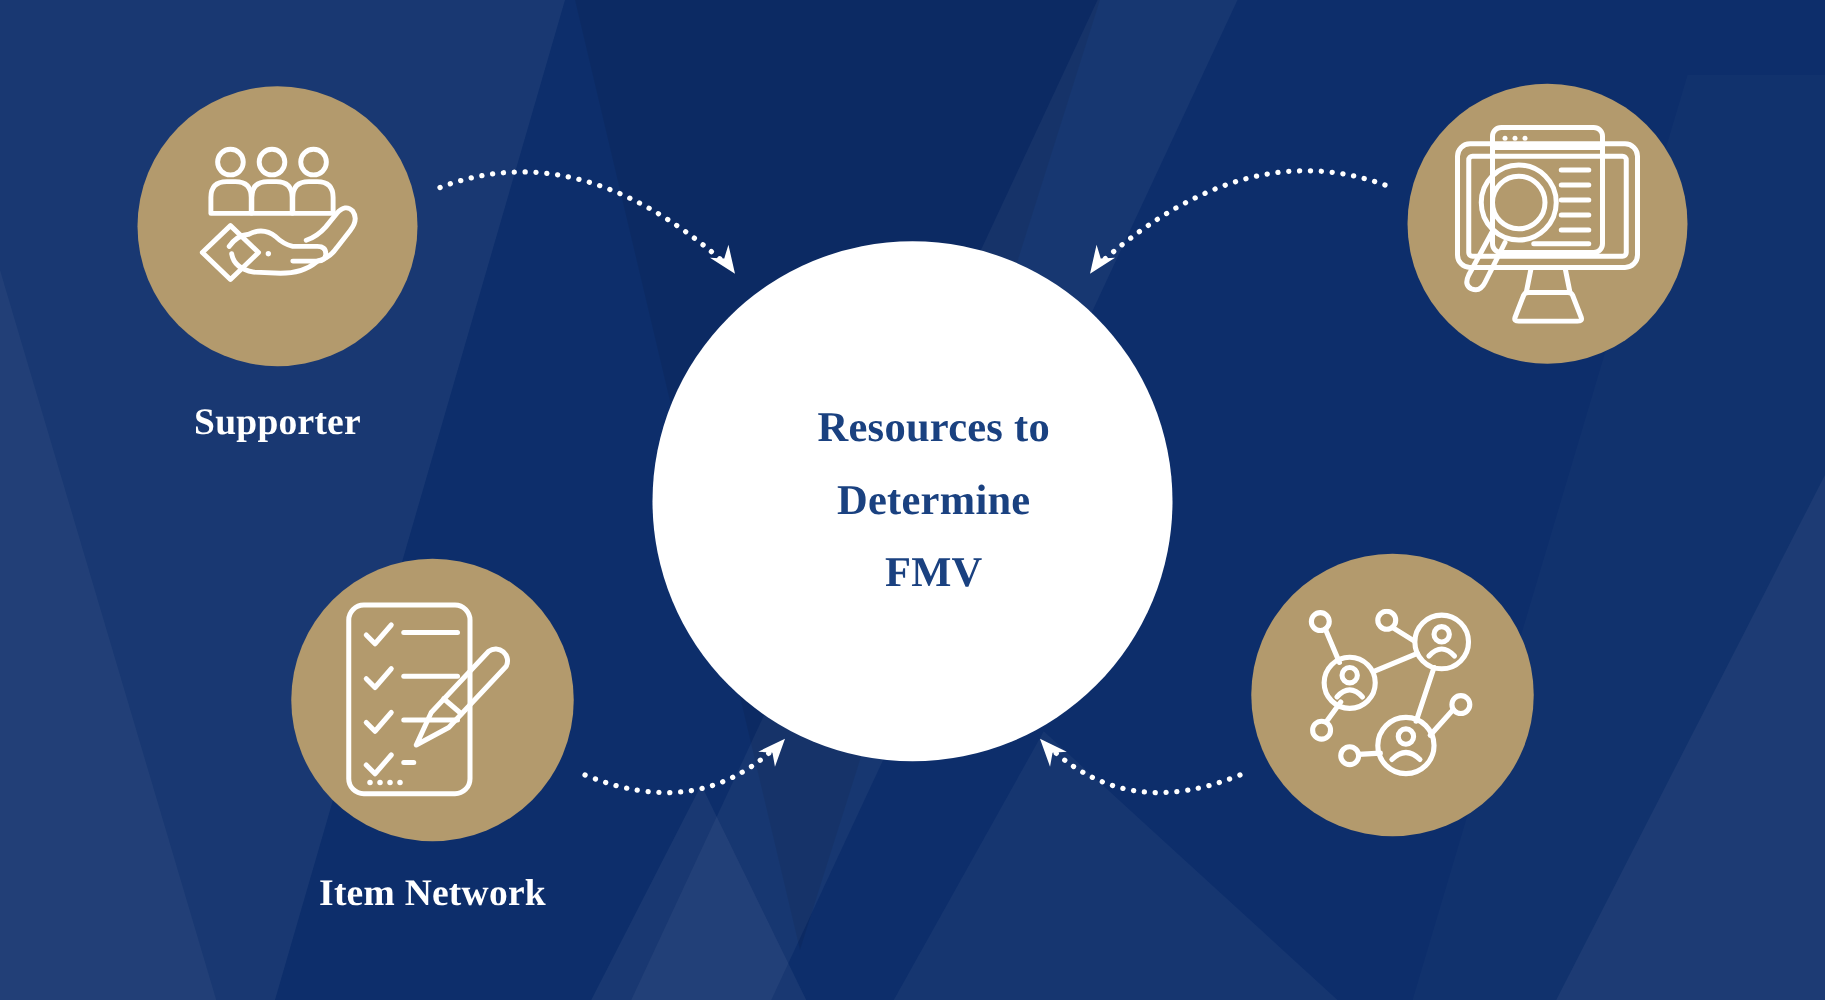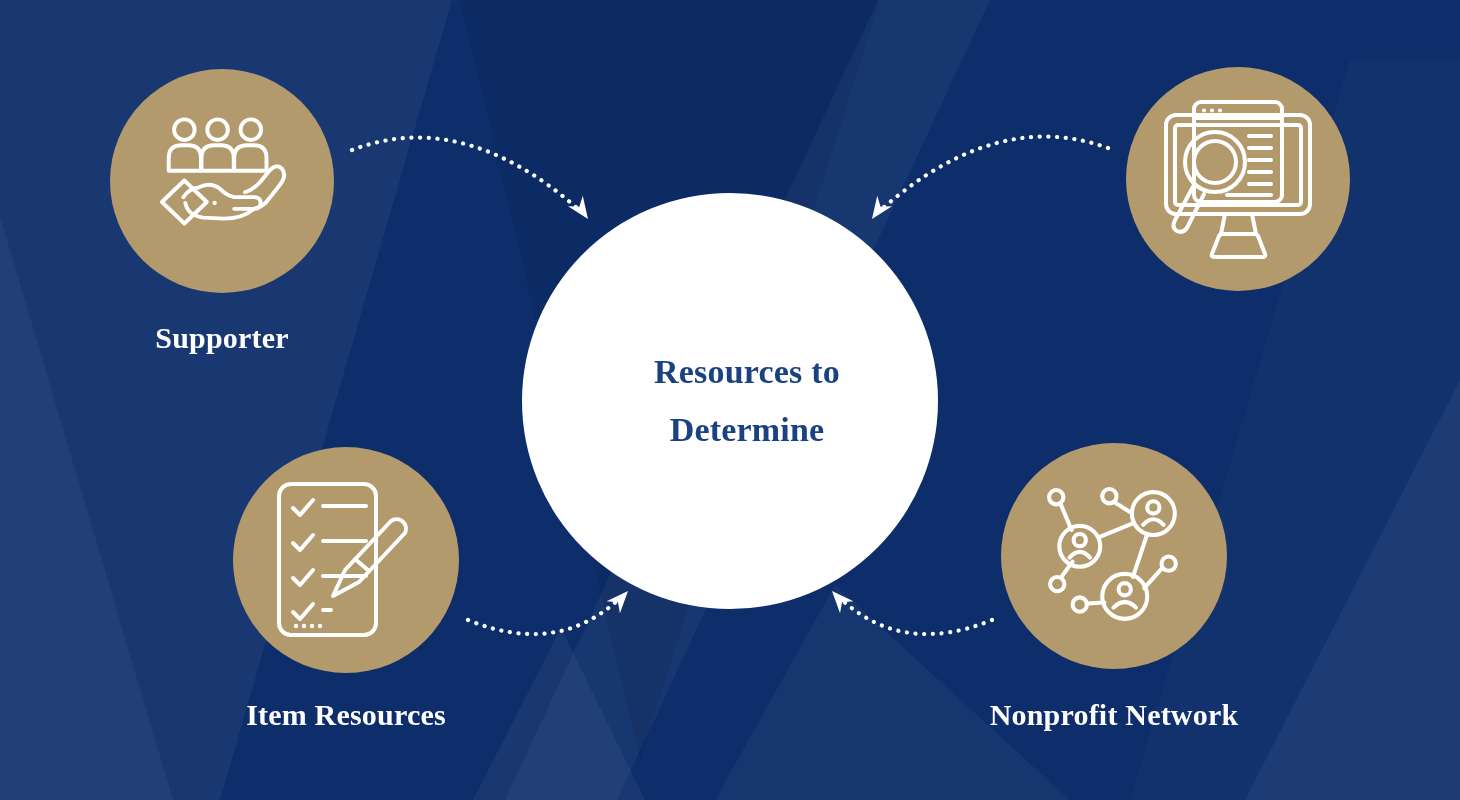--- a/index.html
+++ b/index.html
@@ -121,21 +121,21 @@
       <path class="ln" d="M47,130 L55,130"></path>
       <circle class="fl" cx="20" cy="146" r="2.2"></circle>
       <circle class="fl" cx="28" cy="146" r="2.2"></circle>
       <circle class="fl" cx="36" cy="146" r="2.2"></circle>
       <circle class="fl" cx="44" cy="146" r="2.2"></circle>
       <path class="ln" d="M57,116 L69,90 L115,41 A9.5,9.5 0 0 1 129,53 L83,102 Z"></path>
       <path class="ln" d="M79,79 L93,91"></path>
     </svg>
   </div>
   <div class="node-label" style="left:156px;top:695px;">
-    <span>Item Resources</span>
+    <span>Item Network</span>
   </div>
 
   <div class="gold-circle" style="left:1001px;top:443px;width:226px;height:226px;">
     <svg class="icon" width="138" height="138" viewBox="0 0 135 135">
       <path class="ln" d="M15,16 L26,42"></path>
       <path class="ln" d="M68,15 L84,25"></path>
       <path class="ln" d="M53,49 L87,35"></path>
       <path class="ln" d="M100,46 L86,88"></path>
       <path class="ln" d="M97,99 L114,80"></path>
       <path class="ln" d="M27,73 L16,88"></path>
@@ -149,24 +149,22 @@
       <circle class="ln" cx="12" cy="95" r="7"></circle>
       <circle class="ln" cx="34" cy="115" r="7"></circle>
       <circle class="ln" cx="34" cy="52" r="6"></circle>
       <path class="ln" d="M24,69 Q34,58 44,69"></path>
       <circle class="ln" cx="106" cy="20" r="6"></circle>
       <path class="ln" d="M96,37 Q106,26 116,37"></path>
       <circle class="ln" cx="78" cy="100" r="6"></circle>
       <path class="ln" d="M67,118 Q78,107 89,118"></path>
     </svg>
   </div>
-  <div class="node-label" style="left:924px;top:695px;">
-    <span>Nonprofit Network</span>
-  </div>
 
   <div class="center-circle">
     <div class="center-title">
       <span>Resources to</span>
       <span>Determine</span>
+      <span>FMV</span>
     </div>
   </div>
 
 </div>
 
 </body></html>

